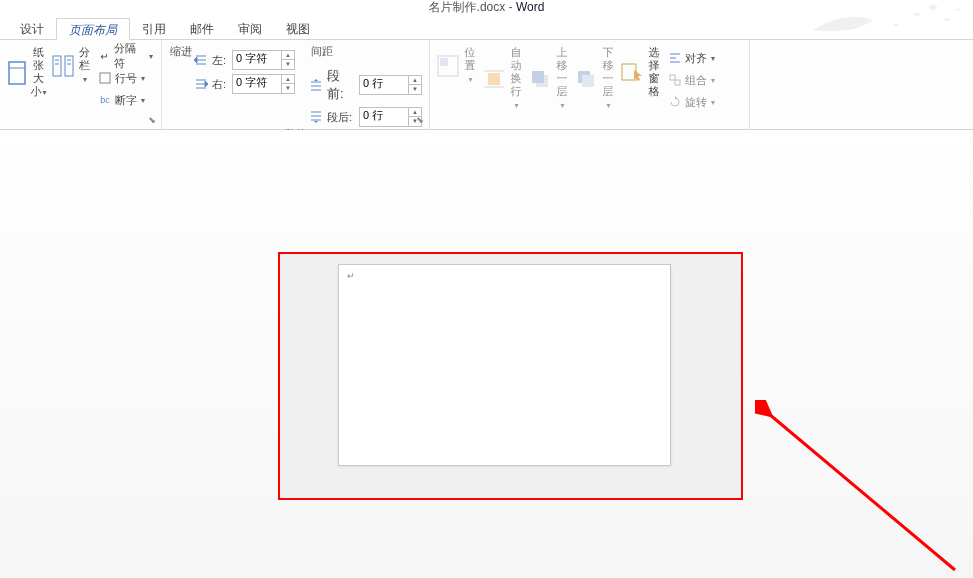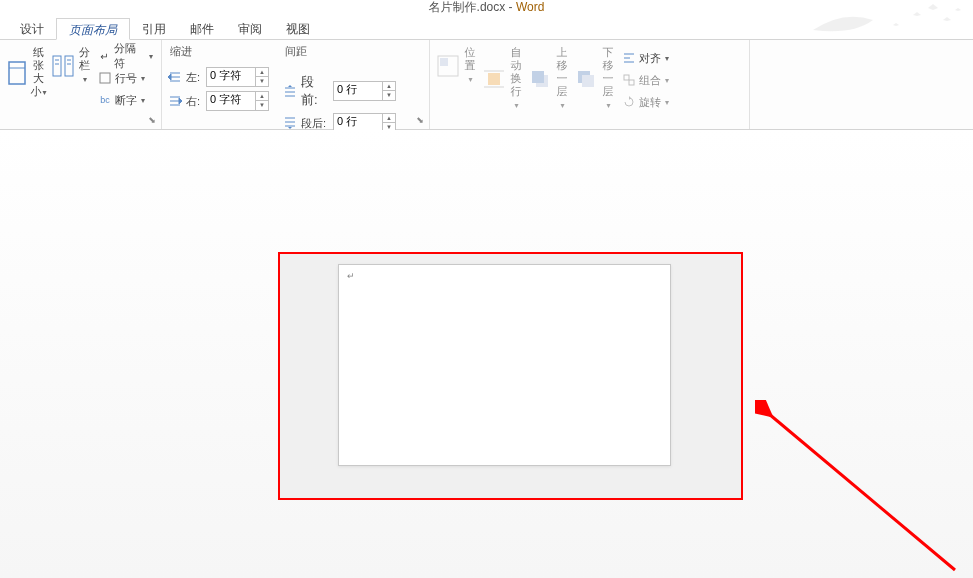--- a/index.html
+++ b/index.html
@@ -1,19 +1,19 @@
 <!DOCTYPE html>
 <html><head>
 <meta charset="utf-8">
 <style>
 * { margin: 0; padding: 0; box-sizing: border-box; font-family: "Microsoft YaHei", "SimSun", sans-serif; }
 body { width: 973px; height: 578px; background: #ffffff; overflow: hidden; position: relative; }
 
 .title-bar { height: 18px; background: #ffffff; text-align: center; font-size: 12px; color: #555; line-height: 14px; }
-.title-bar .app { color: #a16207; }
+.title-bar .app { color: #0f172a; }
 
 .tabs { height: 22px; background: #ffffff; border-bottom: 1px solid #d4d4d4; display: flex; font-size: 12px; padding-left: 8px; }
 .tab { padding: 3px 12px 0; color: #444; cursor: pointer; }
 .tab.active { color: #2b579a; border: 1px solid #d4d4d4; border-bottom: 1px solid #fff; background: #fff; margin-bottom: -1px; font-style: italic; }
 
 .ribbon { height: 90px; background: #fdfdfd; border-bottom: 1px solid #d4d4d4; display: flex; font-size: 11px; color: #444; position: relative; }
 .group { border-right: 1px solid #e1e1e1; padding: 4px 6px 0; display: flex; flex-direction: column; justify-content: space-between; position: relative; }
 .group-label { text-align: center; font-size: 11px; color: #666; padding-bottom: 2px; height: 16px; }
 .group-body { flex: 1; display: flex; align-items: flex-start; gap: 4px; }
 .launcher { position: absolute; right: 3px; bottom: 3px; width: 12px; height: 12px; font-size: 9px; color: #888; cursor: pointer; text-align: center; line-height: 12px; }
@@ -125,21 +125,21 @@
           <span>断字</span>
             <span class="dd">▾</span>
         </div>
       </div>
     </div>
     <div class="launcher">⬊</div>
   </div>
 
   <div class="group" style="width:268px">
     <div class="group-body" style="gap:14px">
-      <div style="display:flex;flex-direction:column;gap:2px">
+      <div style="display:flex;flex-direction:row;gap:2px">
         <div style="font-size:11px;color:#555;padding-left:2px">缩进</div>
         <div class="indent-grid">
           <div class="indent-row">
             <span class="il">
                 <svg width="14" height="12">
                   <path d="M2 2h10M2 6h10M2 10h10M0 6l3-3v6z" stroke="#5b8bc9" fill="#5b8bc9" stroke-width="1"></path>
                 </svg>
               </span>
             <span class="rl">左:</span>
             <div class="spinner">
@@ -160,21 +160,21 @@
             <div class="spinner">
               <input value="0 字符" style="">
               <div class="arrows">
                   <span>▲</span>
                   <span>▼</span>
                 </div>
             </div>
           </div>
         </div>
       </div>
-      <div style="display:flex;flex-direction:column;gap:8px">
+      <div style="display:flex;flex-direction:column;gap:2px">
         <div style="font-size:11px;color:#555;padding-left:2px">间距</div>
         <div class="indent-grid">
           <div class="indent-row">
             <span class="il">
                 <svg width="12" height="12">
                   <path d="M1 3h10M1 7h10M1 11h10" stroke="#5b8bc9"></path>
                   <path d="M6 0l-2 2h4z" fill="#5b8bc9"></path>
                 </svg>
               </span>
             <span style="width:28px;font-size:13px">段前:</span>
@@ -243,20 +243,29 @@
       </div>
       <div class="big-btn disabled">
         <span class="ico">
             <svg width="24" height="24">
               <rect x="4" y="4" width="12" height="12" fill="#9cb4d8"></rect>
               <rect x="8" y="8" width="12" height="12" fill="#d0d8e8"></rect>
             </svg>
           </span>
         <span class="lbl"><span>下移一层</span><br><span class="dd">▾</span></span>
       </div>
+      <div class="big-btn">
+        <span class="ico">
+            <svg width="24" height="24">
+              <rect x="2" y="4" width="14" height="16" fill="none" stroke="#c9a25b"></rect>
+              <path d="M14 10 l8 6 l-4 0 l2 4 l-2 1 l-2 -4 l-2 3 z" fill="#e0b060"></path>
+            </svg>
+          </span>
+        <span class="lbl">选择窗格</span>
+      </div>
       <div class="small-list" style="padding-top:4px">
         <div class="small-item">
           <span class="si">
               <svg width="12" height="12">
                 <path d="M1 2h10M1 6h6M1 10h10" stroke="#5b8bc9"></path>
               </svg>
             </span>
           <span>对齐</span>
             <span class="dd">▾</span>
         </div>

